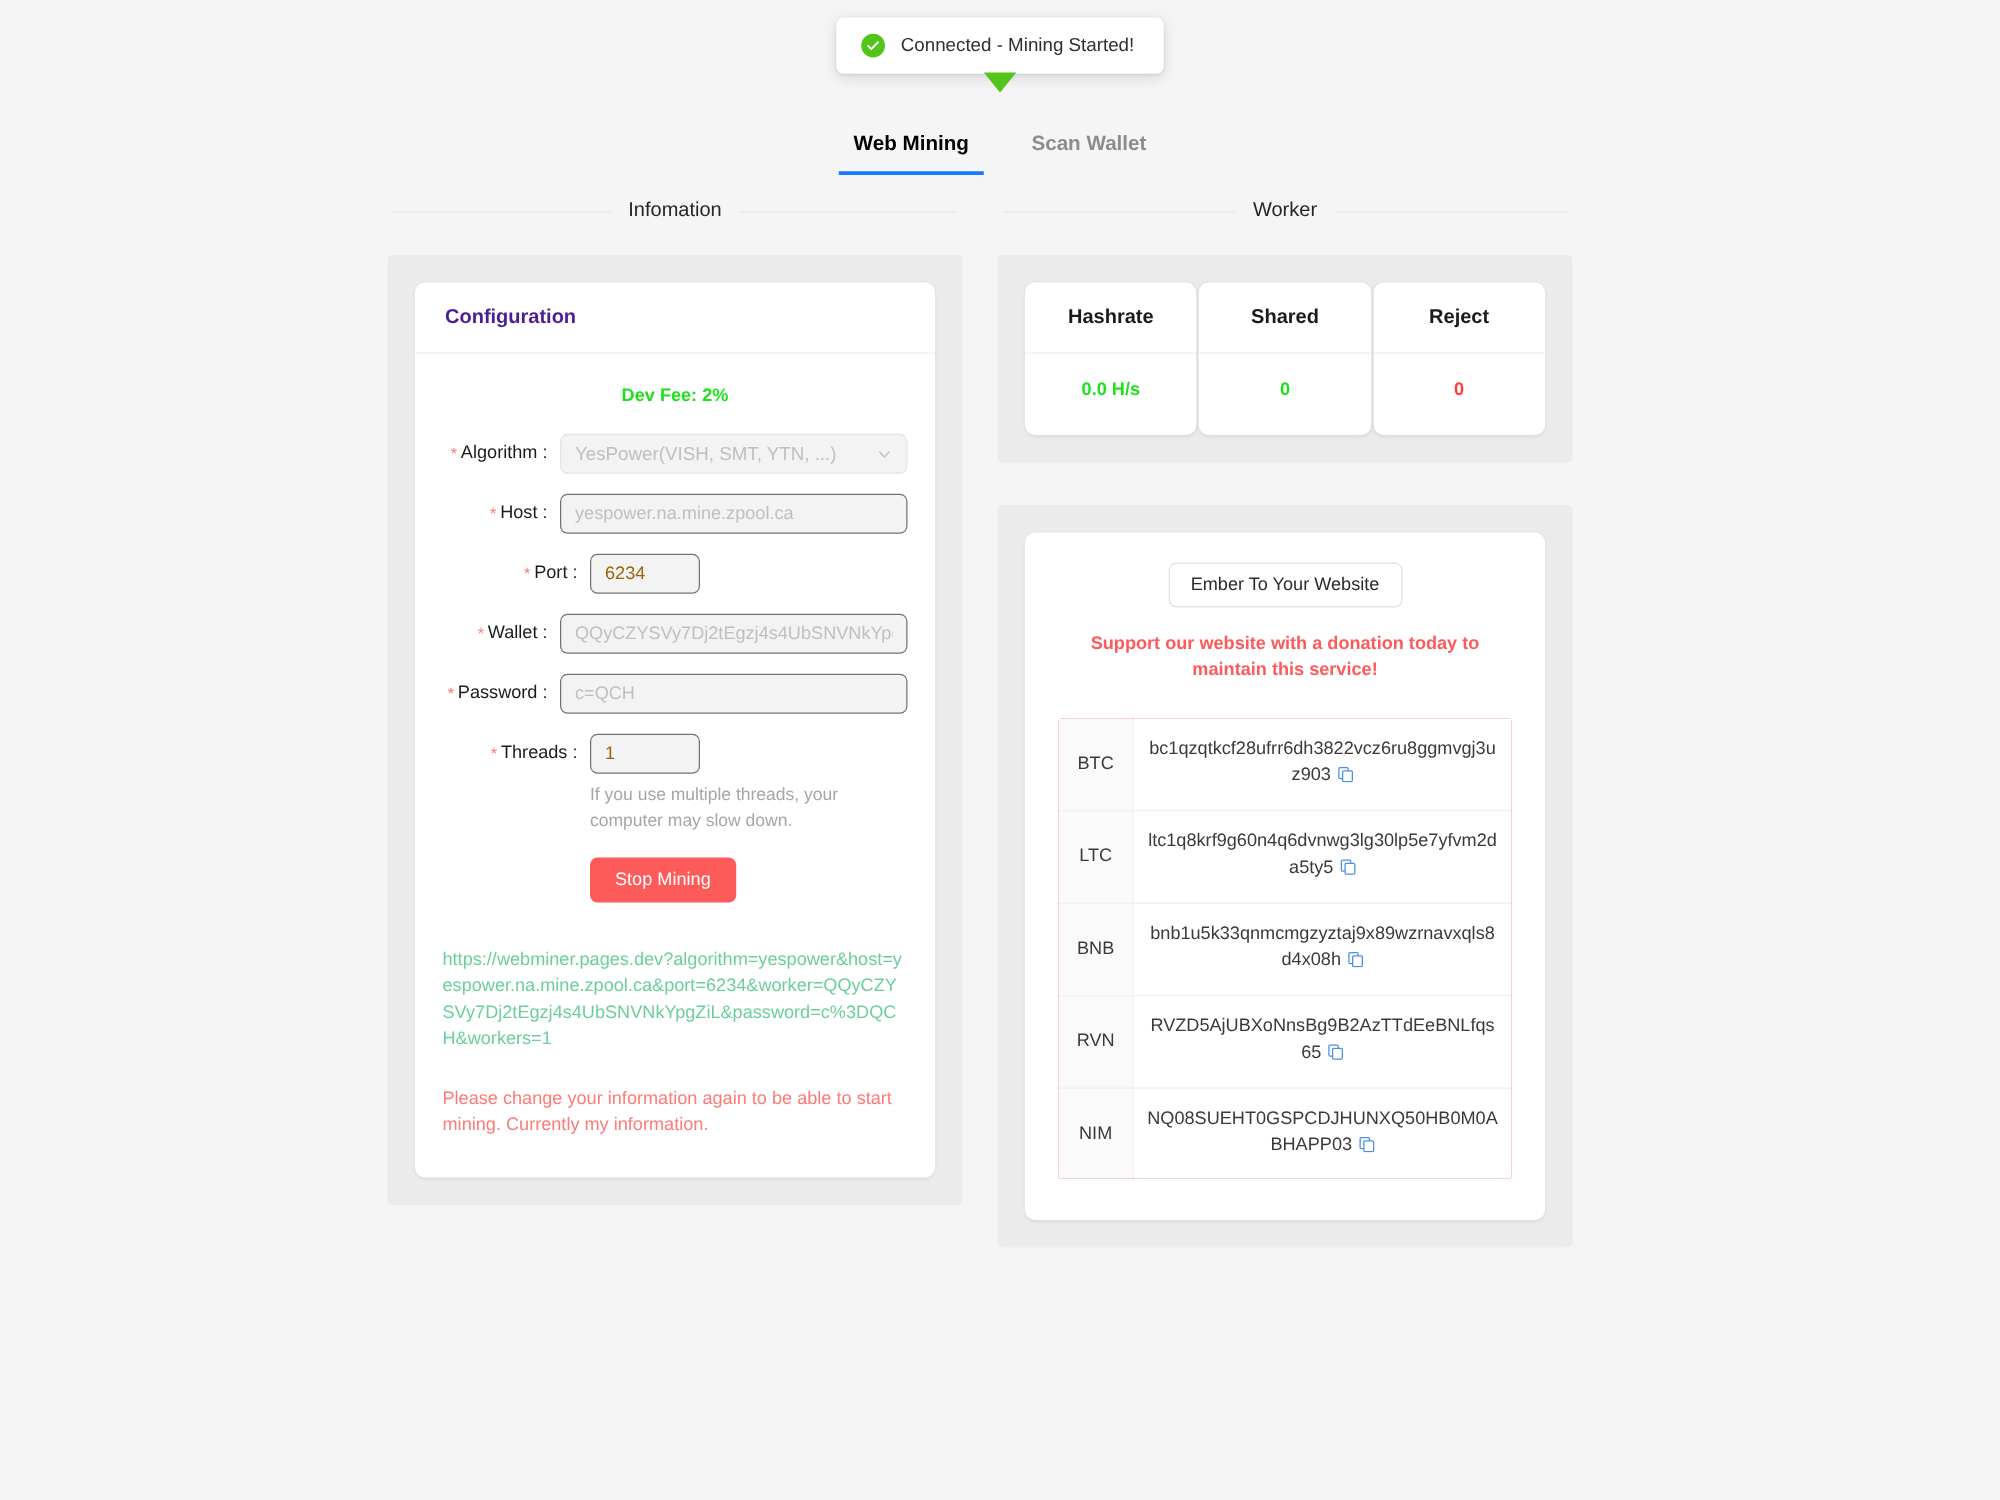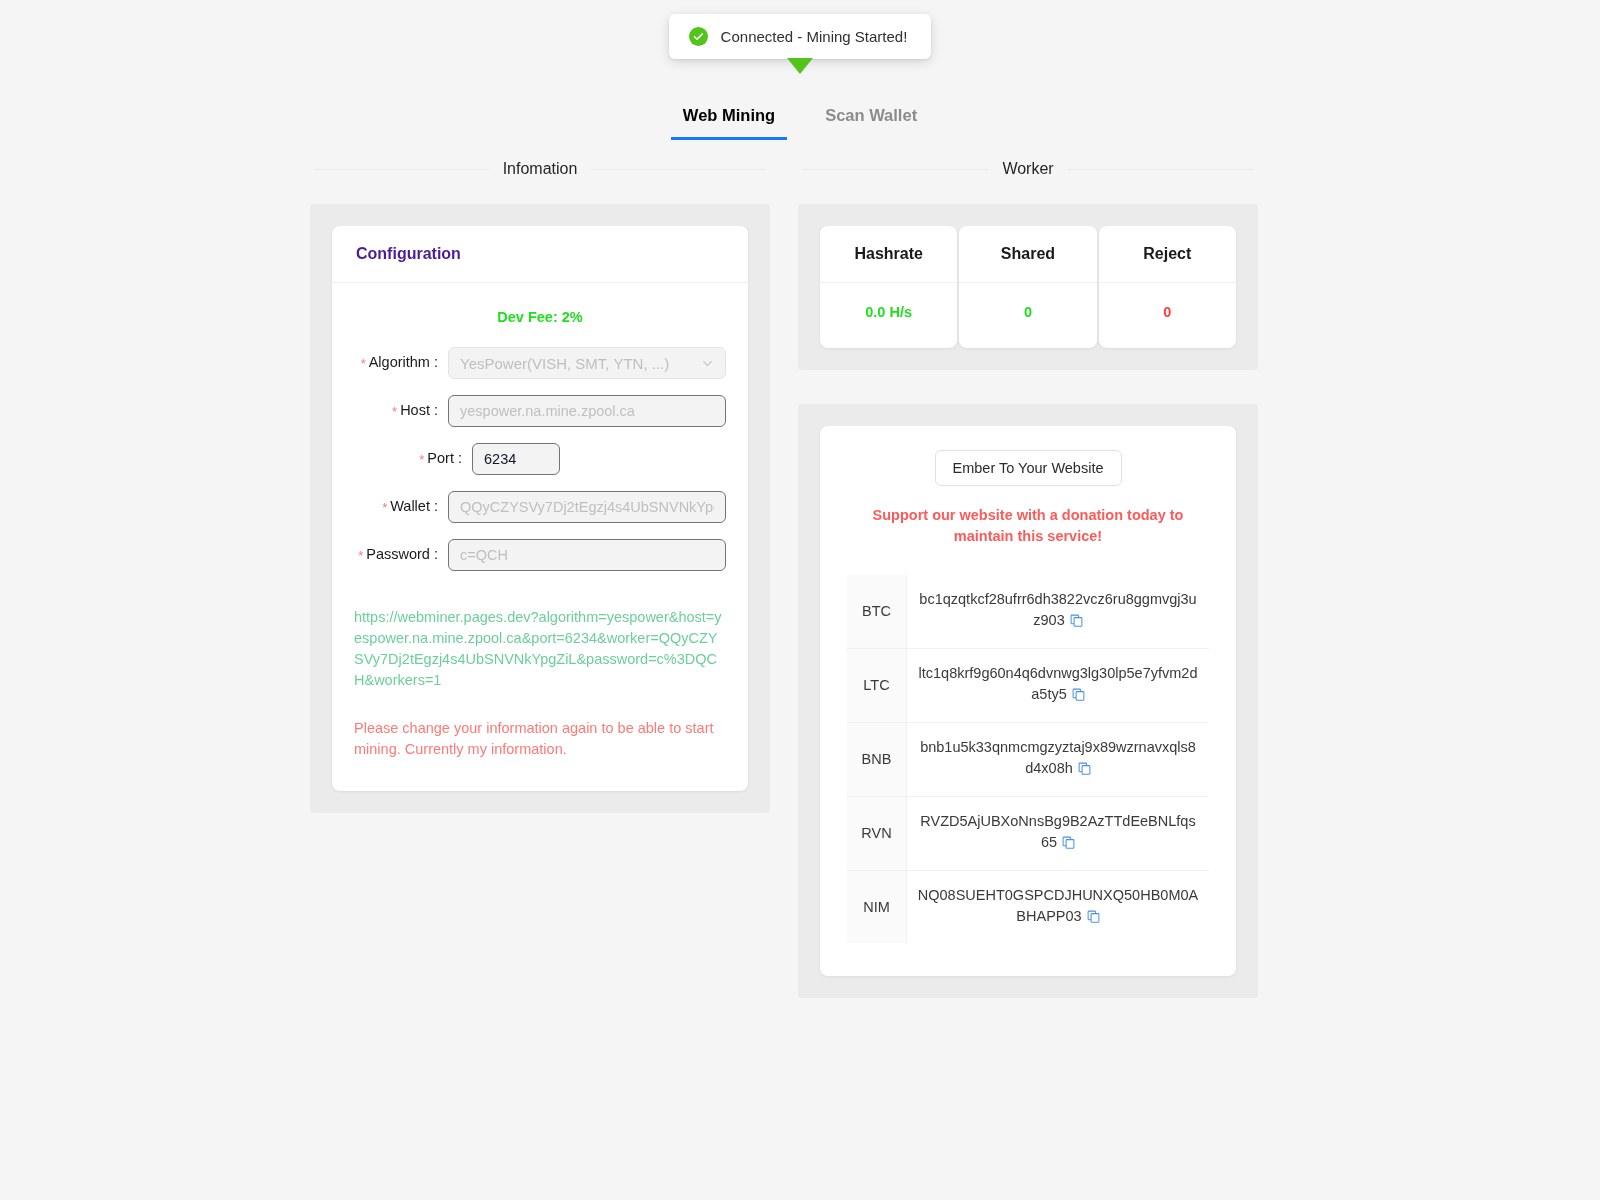--- a/index.html
+++ b/index.html
@@ -175,21 +175,21 @@
     padding: 0 11px;
     font-size: 14.5px;
     font-family: "Liberation Sans", sans-serif;
     color: #4a4a4a;
     outline: none;
   }
   .inp::placeholder { color: #bfbfbf; }
   .inp.filled {
     background: #f3f3f3;
     width: 88px;
-    color: #0f172a;
+    color: #a16207;
   }
   .select-box {
     width: 278px;
     height: 32px;
     border: 1px solid #e4e4e4;
     border-radius: 6px;
     background: #f3f3f3;
     padding: 0 11px;
     font-size: 15px;
     color: #bfbfbf;
@@ -400,20 +400,30 @@
 
           <div class="form-row">
             <div class="form-label">
               <span class="req-star">*</span><span>Password :</span>
             </div>
             <div class="field">
               <input class="inp" type="text" placeholder="c=QCH" style="">
             </div>
           </div>
 
+          <div class="form-row">
+            <div class="form-label">
+              <span class="req-star">*</span><span>Threads :</span>
+            </div>
+            <div class="field">
+              <input class="inp filled" type="text" value="1" style="">
+              <div class="hint">If you use multiple threads, your computer may slow down.</div>
+              <button class="stop-btn">Stop Mining</button>
+            </div>
+          </div>
 
           <a class="share-link" href="#">https://webminer.pages.dev?algorithm=yespower&amp;host=yespower.na.mine.zpool.ca&amp;port=6234&amp;worker=QQyCZYSVy7Dj2tEgzj4s4UbSNVNkYpgZiL&amp;password=c%3DQCH&amp;workers=1</a>
 
           <div class="warn-text">Please change your information again to be able to start mining. Currently my information.</div>
         </div>
       </div>
     </div>
   </div>
 
   <div class="col">

